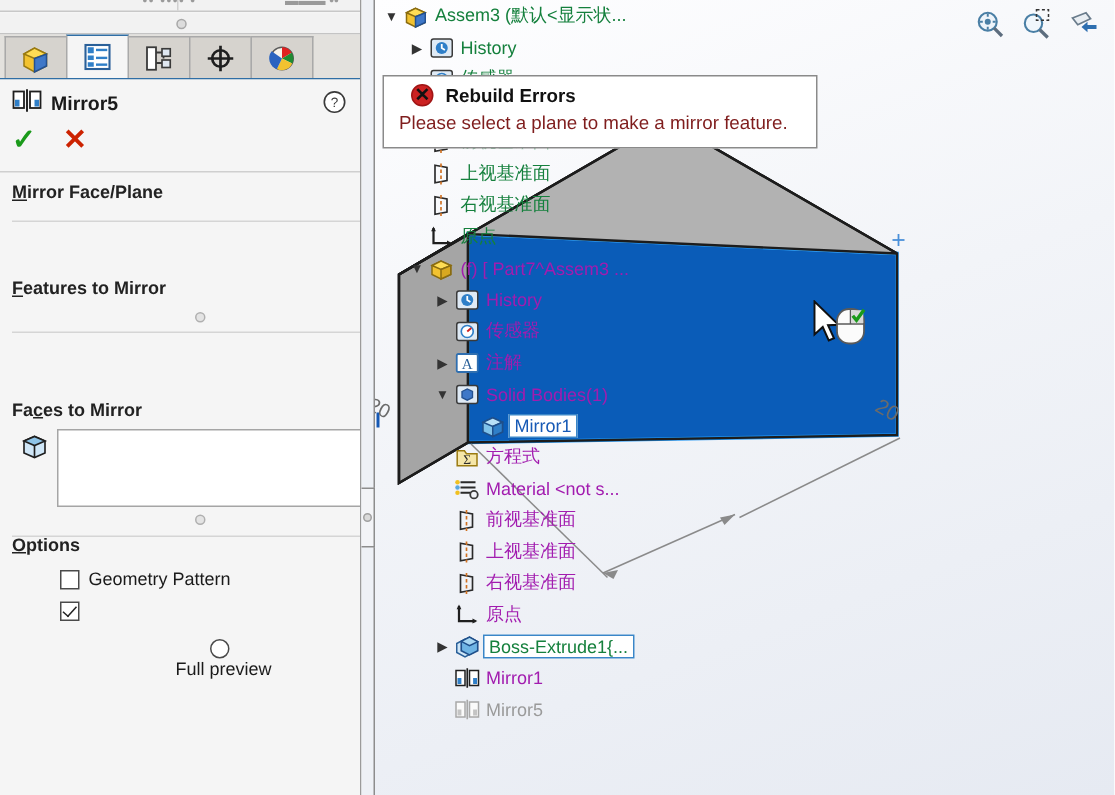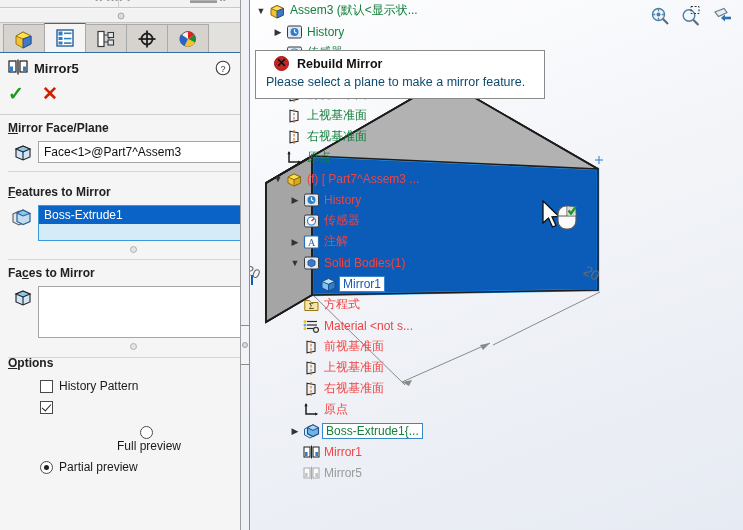--- a/index.html
+++ b/index.html
@@ -145,39 +145,39 @@
 
   
   #tree {
     position:absolute; left:250px; top:0; width:230px; height:530px;
     overflow:hidden; font-size:12px;
   }
   .trow { position:relative; height:21px; display:flex; align-items:center; white-space:nowrap; }
   .tw { width:14px; text-align:center; flex:none; color:#333; font-size:9px; }
   .ticon { width:19px; flex:none; display:flex; align-items:center; justify-content:center; }
   .tlabel { margin-left:3px; color:#15803d; }
-  .tlabel.blue { color:#ef4444; }
+  .tlabel.blue { color:#a21caf; }
   .tlabel.gray { color:#9a9a9a; }
   .tlabel.sel-blue-box {
     background:#fff; border:1px solid #3a86c8; padding:0 3px; margin-left:1px;
   }
   .tlabel.sel-box {
     background:#fff; border:1px solid #3a86c8; padding:0 3px; margin-left:1px; color:#1659b5;
   }
 
   
   #rebuild-tip {
     position:absolute; left:255px; top:50px; width:290px; height:49px;
     background:#fff; border:1px solid #8a8a8a; z-index:40;
   }
   #rebuild-tip .tip-hd {
     display:flex; align-items:center; padding:5px 0 0 10px;
   }
   #rebuild-tip .tip-hd span { font-weight:bold; font-size:12.5px; color:#111; margin-left:8px; }
-  #rebuild-tip .tip-body { padding:4px 0 0 10px; font-size:12.5px; color:#0c4a6e; }
+  #rebuild-tip .tip-body { padding:4px 0 0 10px; font-size:12.5px; color:#7f1d1d; }
   .err-badge {
     width:15px; height:15px; border-radius:50%; background:#cc2222;
     display:flex; align-items:center; justify-content:center;
     color:#fff; font-size:11px; font-weight:bold; line-height:11px;
     border:1px solid #a01515; flex:none;
   }
 
   
   #view-icons { position:absolute; right:8px; top:5px; display:flex; gap:9px; z-index:30; }
 
@@ -521,21 +521,21 @@
             <line x1="8.5" y1="1.5" x2="8.5" y2="14.5" stroke="#a8a8a8" stroke-width="1.1"></line>
           </svg>
         </span>
         <span class="tlabel gray">Mirror5</span>
       </div>
     </div>
 
   <div id="rebuild-tip">
     <div class="tip-hd">
       <span class="err-badge">✕</span>
-      <span>Rebuild Mirror</span>
+      <span>Rebuild Errors</span>
     </div>
     <div class="tip-body">Please select a plane to make a mirror feature.</div>
   </div>
 
   <div id="left-panel">
 
     <div class="top-residual">
       <span class="rtext">•• •••• •</span>
       <span class="vline"></span>
       <span class="rtext2">▬▬▬ ••</span>
@@ -613,93 +613,67 @@
         <span class="glyph-ok">✓</span>
         <span class="glyph-x">✕</span>
       </div>
     </div>
 
     <div class="sec" style="top:117px;">
       <div class="sec-hd">
         <span class="ul"><u>M</u>irror Face/Plane</span>
         <span class="chev">^</span>
       </div>
+      <div class="sec-divider" style="margin-top:8px;"></div>
+    </div>
+
+    <div class="sec" style="top:181px;">
+      <div class="sec-hd">
+        <span class="ul"><u>F</u>eatures to Mirror</span>
+        <span class="chev">^</span>
+      </div>
+      <div class="grip"><i></i></div>
+      <div class="sec-divider" style="margin-top:3px;"></div>
+    </div>
+
+    <div class="sec" style="top:262px;">
+      <div class="sec-hd">
+        <span class="ul">Fa<u>c</u>es to Mirror</span>
+        <span class="chev">^</span>
+      </div>
       <div class="field-row">
         <span class="field-icon">
           <svg width="20" height="18" viewBox="0 0 20 18">
             <polygon points="3,5 10,2 17,5 17,13 10,16 3,13" fill="#cfe6f7" stroke="#1f1f1f" stroke-width="1.1"></polygon>
             <polygon points="3,5 10,8 17,5 10,2" fill="#8ec4e8" stroke="#1f1f1f" stroke-width="1.1"></polygon>
             <line x1="10" y1="8" x2="10" y2="16" stroke="#1f1f1f" stroke-width="1.1"></line>
           </svg>
         </span>
-        <div class="txtbox">Face&lt;1&gt;@Part7^Assem3</div>
-      </div>
-      <div class="sec-divider" style="margin-top:8px;"></div>
-    </div>
-
-    <div class="sec" style="top:181px;">
-      <div class="sec-hd">
-        <span class="ul"><u>F</u>eatures to Mirror</span>
-        <span class="chev">^</span>
-      </div>
-      <div class="field-row">
-        <span class="field-icon">
-          <svg width="22" height="20" viewBox="0 0 22 20">
-            <polygon points="1,6 7,3 13,6 13,14 7,17 1,14" fill="#dfe9f2" stroke="#5a5a5a" stroke-width="1.1"></polygon>
-            <polygon points="5,5 11,2 18,5.5 18,13.5 11,16.5 5,13.5" fill="#c4dcef" stroke="#2a6099" stroke-width="1.2"></polygon>
-            <polygon points="5,5 11,8 18,5.5 11,2" fill="#8ec4e8" stroke="#2a6099" stroke-width="1.1"></polygon>
-          </svg>
-        </span>
-        <div class="listbox">
-          <div class="sel-item">Boss-Extrude1</div>
-        </div>
-      </div>
-      <div class="grip"><i></i></div>
-      <div class="sec-divider" style="margin-top:3px;"></div>
-    </div>
-
-    <div class="sec" style="top:262px;">
-      <div class="sec-hd">
-        <span class="ul">Fa<u>c</u>es to Mirror</span>
-        <span class="chev">^</span>
-      </div>
-      <div class="field-row">
-        <span class="field-icon">
-          <svg width="20" height="18" viewBox="0 0 20 18">
-            <polygon points="3,5 10,2 17,5 17,13 10,16 3,13" fill="#cfe6f7" stroke="#1f1f1f" stroke-width="1.1"></polygon>
-            <polygon points="3,5 10,8 17,5 10,2" fill="#8ec4e8" stroke="#1f1f1f" stroke-width="1.1"></polygon>
-            <line x1="10" y1="8" x2="10" y2="16" stroke="#1f1f1f" stroke-width="1.1"></line>
-          </svg>
-        </span>
         <div class="bigbox"></div>
       </div>
       <div class="grip"><i></i></div>
       <div class="sec-divider" style="margin-top:4px;"></div>
     </div>
 
     <div class="sec" style="top:352px;">
       <div class="sec-hd">
         <span class="ul"><u>O</u>ptions</span>
         <span class="chev">^</span>
       </div>
       <div class="opt-row" style="margin-top:3px;">
         <span class="cbx"></span>
-        <span>History Pattern</span>
+        <span>Geometry Pattern</span>
       </div>
       <div class="opt-row" style="margin-top:4px;">
         <span class="cbx on"></span>
       </div>
       <div class="opt-row" style="margin-top:8px;flex-direction:column;">
         <span class="rad"></span>
         <span>Full preview</span>
       </div>
-      <div class="opt-row" style="margin-top:3px;">
-        <span class="rad on"></span>
-        <span>Partial preview</span>
-      </div>
     </div>
   </div>
 
   <div id="vsplit"></div>
   <div id="vsplit-tab">
       <i></i>
     </div>
 
 </div>
 

